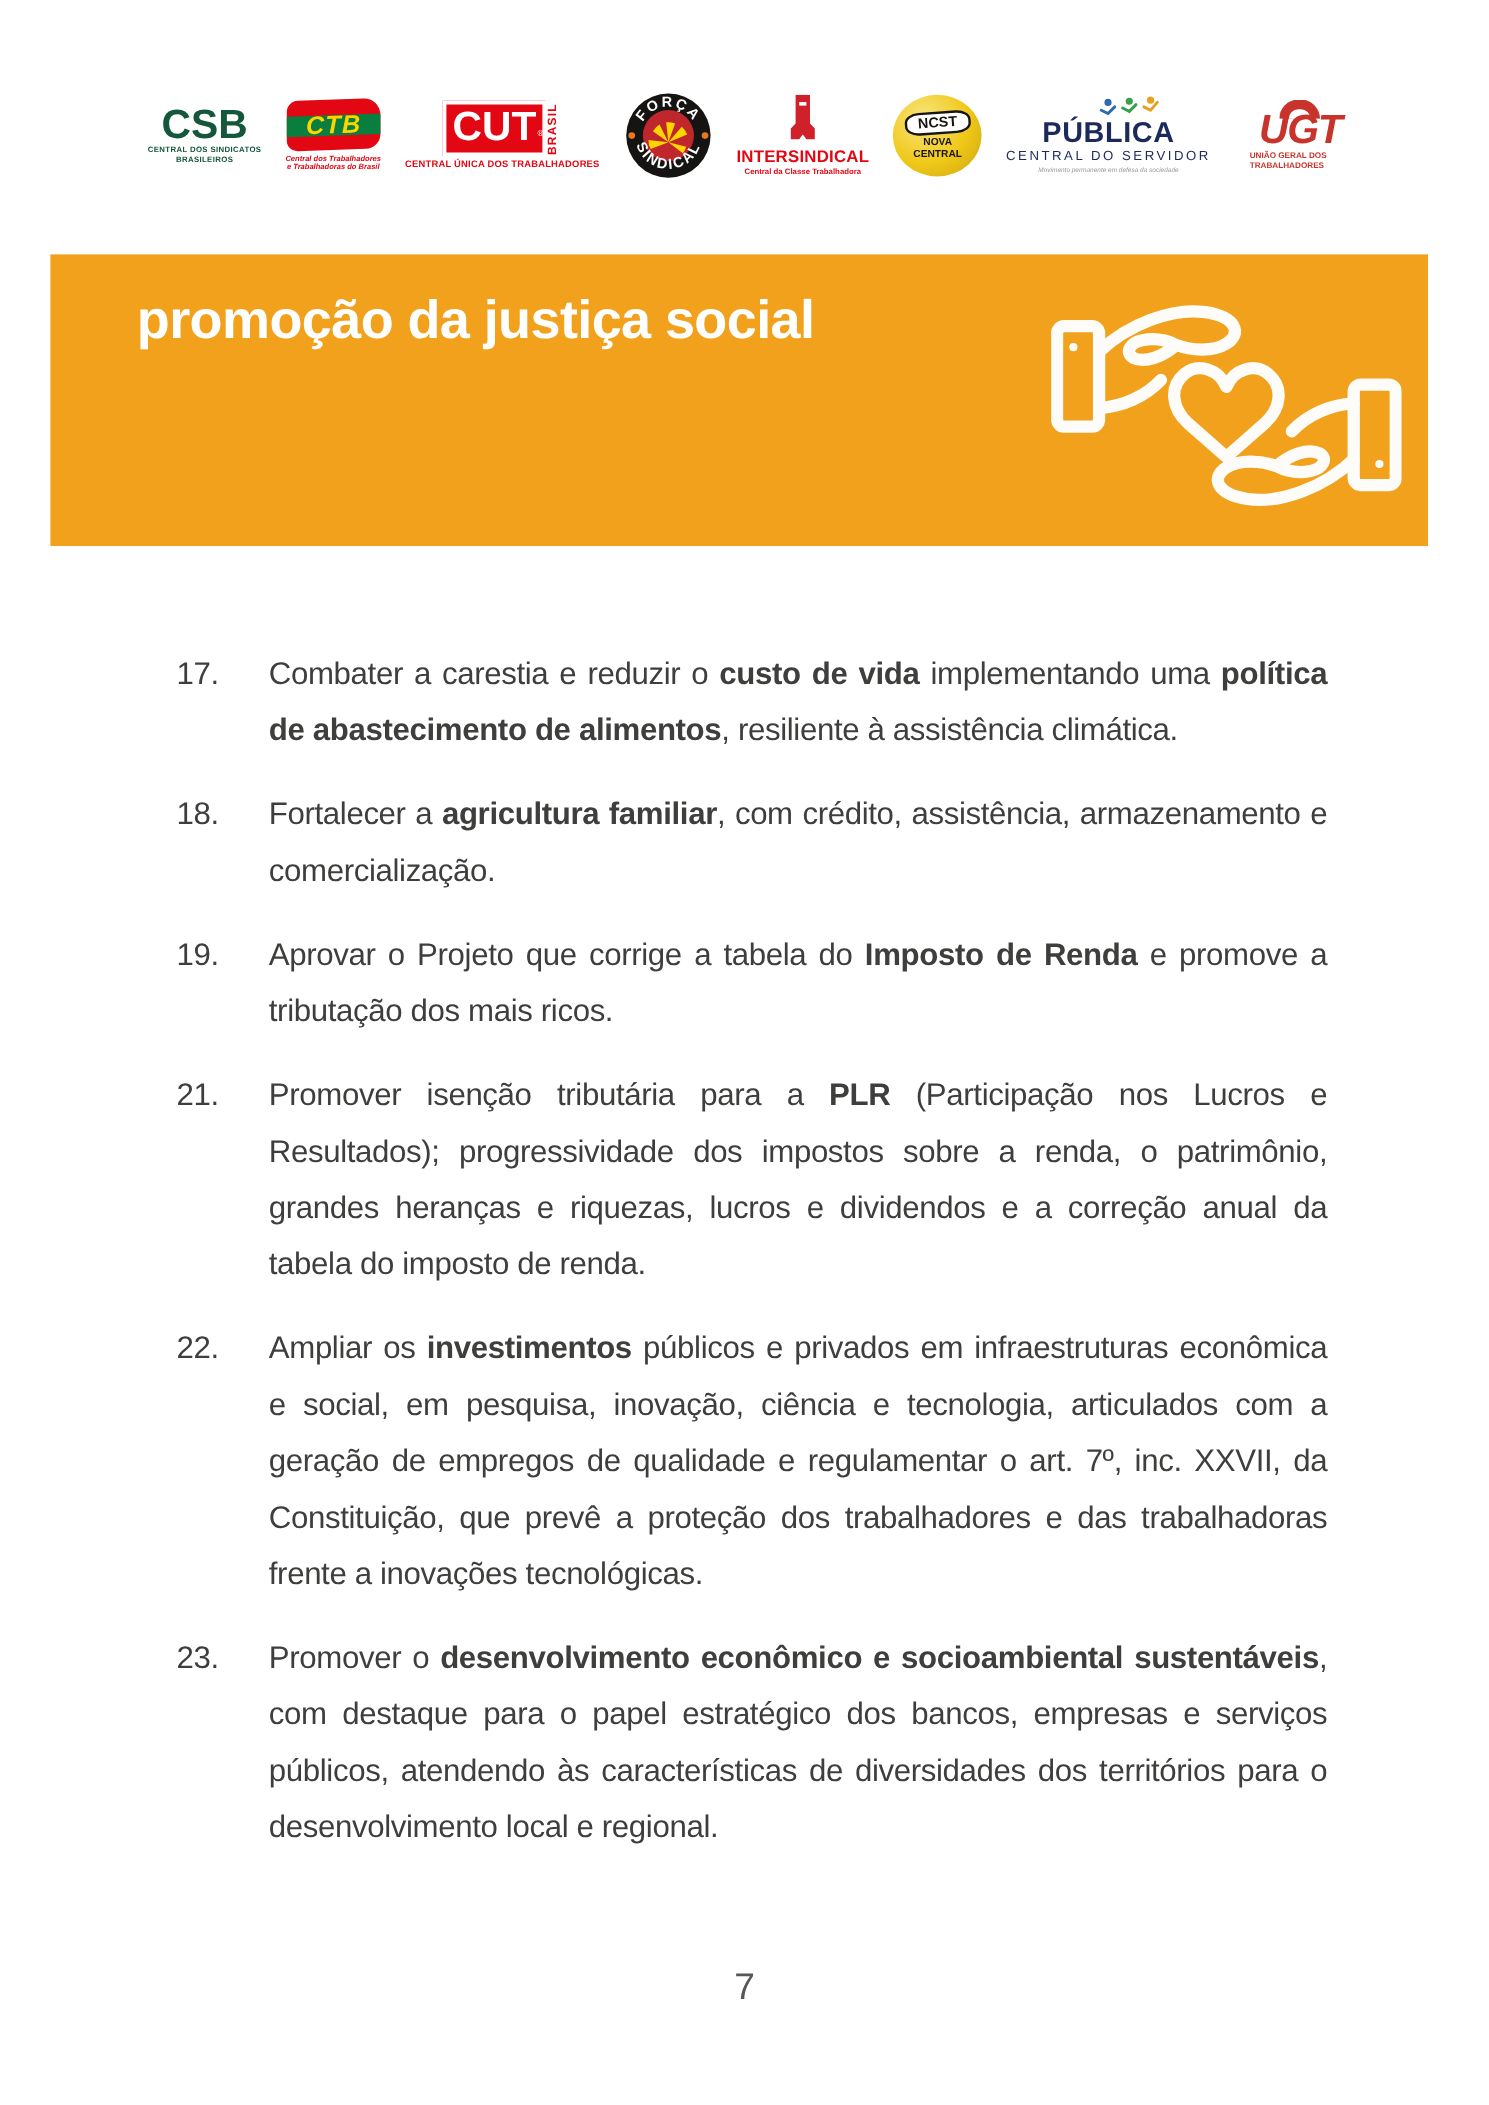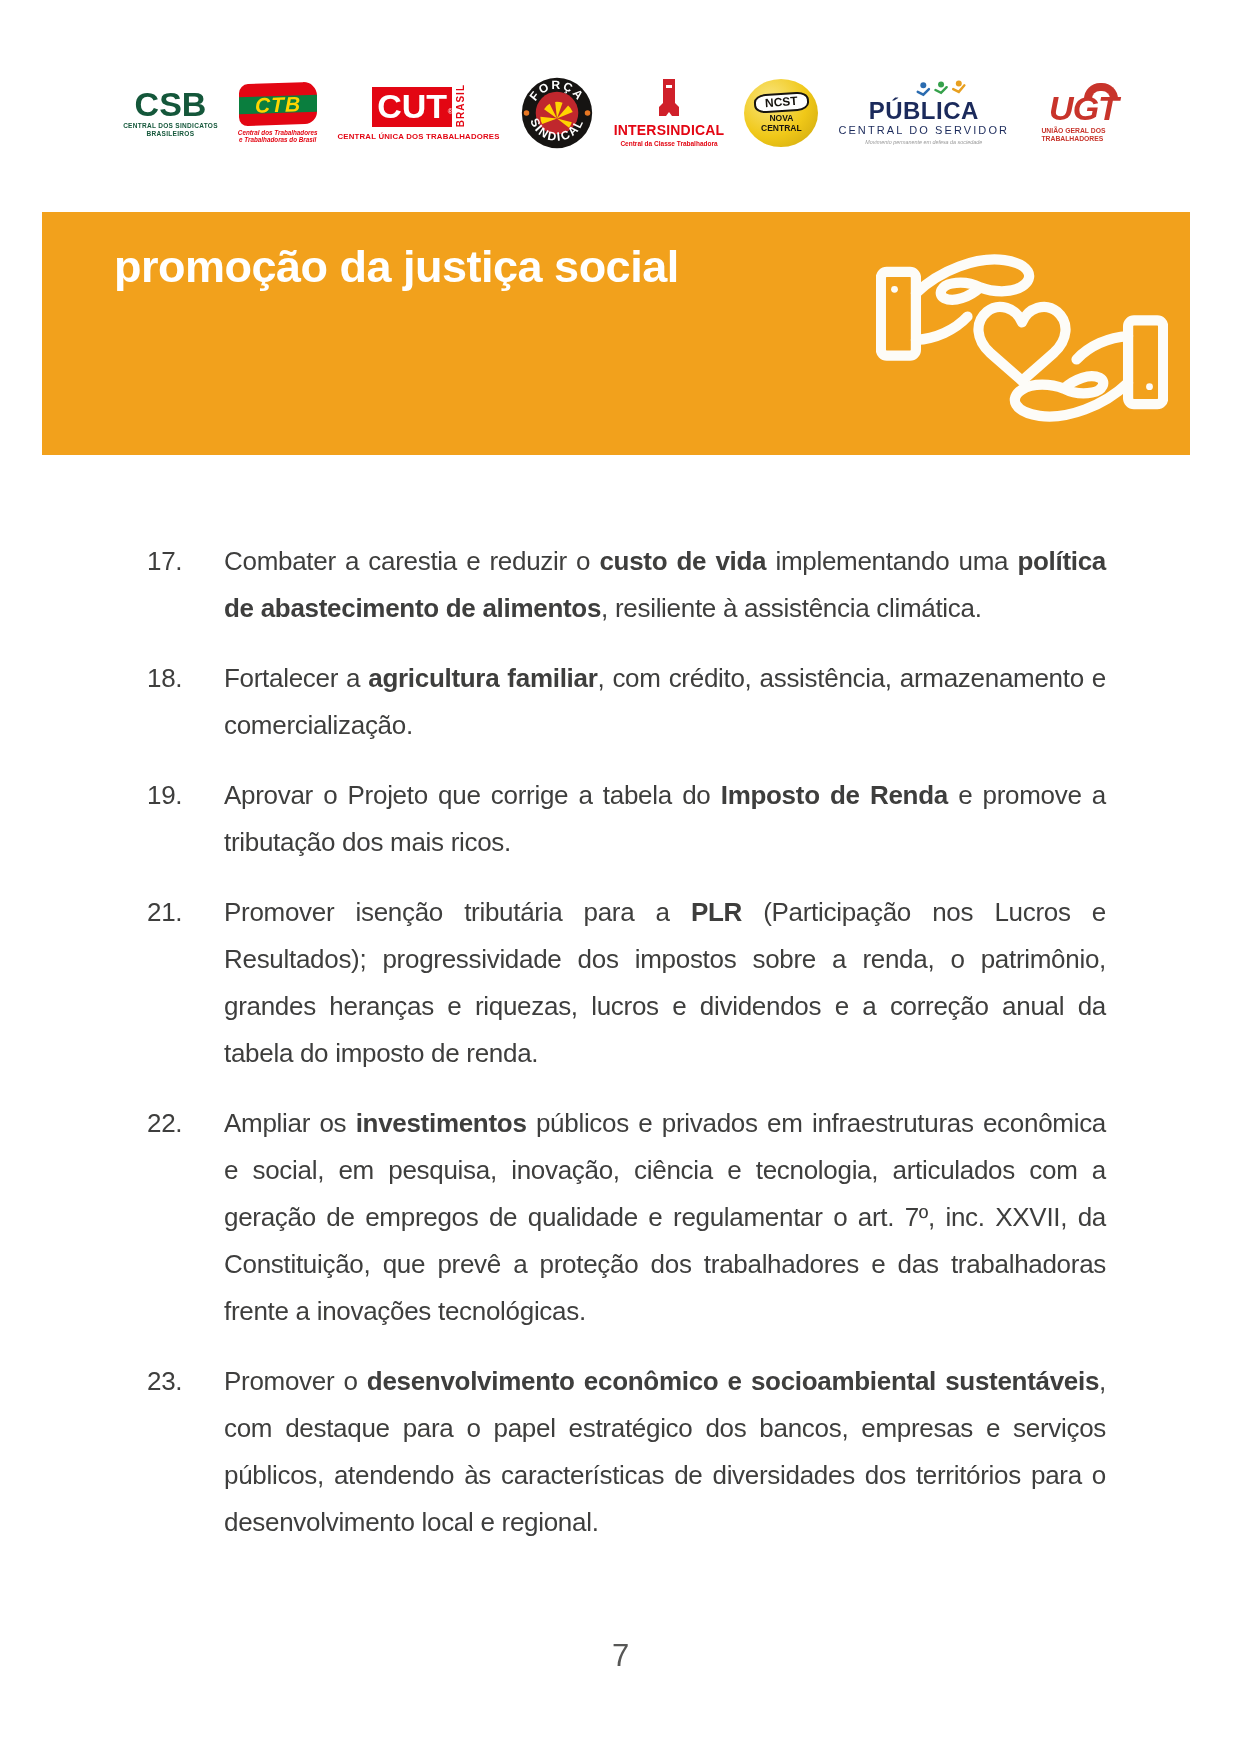--- a/index.html
+++ b/index.html
@@ -19,21 +19,21 @@
 
   .csb-acr { color:var(--csb_green); font-weight:900; font-size:34px; letter-spacing:0px; line-height:30px;}
   .csb-sub { color:var(--csb_green); font-size:6.5px; font-weight:bold; text-align:center; margin-top:3px; letter-spacing:.3px;}
 
   .ctb-flag { width:78px; height:42px; background:var(--union_red); border-radius:9px 14px 12px 9px;
               display:flex; align-items:center; justify-content:center; transform:skewY(-2deg); }
   .ctb-stripe { background:var(--ctb_green); width:100%; height:17px; display:flex; align-items:center; justify-content:center; }
   .ctb-acr { color:var(--ctb_yellow); font-weight:900; font-style:italic; font-size:21px; line-height:17px; letter-spacing:1px;}
   .ctb-sub { color:var(--union_red); font-size:6.3px; font-weight:bold; font-style:italic; text-align:center; margin-top:5px; }
 
-  .cut-top { display:flex; align-items:flex-start; }
+  .cut-top { display:flex; align-items:center; }
   .cut-box { position:relative; background:var(--union_red); color:#fff; font-weight:900; font-size:34px;
              padding:5px 8px 7px 8px; line-height:34px; box-shadow:inset 0 0 0 3px #fff, inset 0 0 0 6px var(--union_red); }
   .cut-reg { position:absolute; right:2px; bottom:1px; color:#fff; font-size:7px; font-weight:normal; }
   .cut-side { writing-mode:vertical-rl; transform:rotate(180deg); color:var(--union_red);
               font-size:10px; font-weight:900; letter-spacing:1px; padding-left:2px; display:flex; align-items:center;}
   .cut-sub { color:var(--union_red); font-size:7.8px; font-weight:bold; margin-top:3px; letter-spacing:.2px;}
 
   .forca svg { width:74px; height:74px; display:block; }
 
   .inter-glyph { width:26px; height:42px; display:block; margin:0 auto; }
@@ -46,21 +46,21 @@
   .ncst-band { background:#fff; border:2.5px solid #17140f; border-radius:12px / 8px; padding:1px 9px;
                font-weight:900; font-size:12px; color:#17140f; transform:rotate(-4deg); }
   .ncst-l  { font-size:8.5px; font-weight:900; color:#17140f; line-height:10px; }
   .ncst-l:first-of-type { margin-top:3px; }
 
   .pub-figs { width:56px; height:20px; display:block; margin-left:36px; }
   .pub-name { color:var(--publica_navy); font-weight:900; font-size:24px; line-height:22px; letter-spacing:.5px; }
   .pub-sub  { color:var(--publica_navy); font-size:11px; letter-spacing:2.1px; margin-top:2px; }
   .pub-tag  { color:#9a9a9a; font-size:5.4px; font-style:italic; margin-top:3px; }
 
-  .ugt-mark { position:relative; display:flex; flex-direction:column; align-items:flex-end;margin-left:20px; }
+  .ugt-mark { position:relative; display:flex; flex-direction:column; align-items:center;margin-left:20px; }
   .ugt-arch { width:34px; height:16px; border:8px solid var(--ugt_red); border-bottom:none;
               border-radius:34px 34px 0 0; margin-bottom:-6px; }
   .ugt-acr  { color:var(--ugt_red); font-weight:900; font-style:italic; font-size:34px; line-height:30px; letter-spacing:-1px; }
   .ugt-sub  { color:var(--ugt_red); font-size:6.8px; font-weight:900; text-align:left; margin-top:4px; line-height:8px; }
 
   
   .banner {
     position:absolute; left:42px; top:212px; width:1148px; height:243px;
     background:var(--banner_orange);
   }

